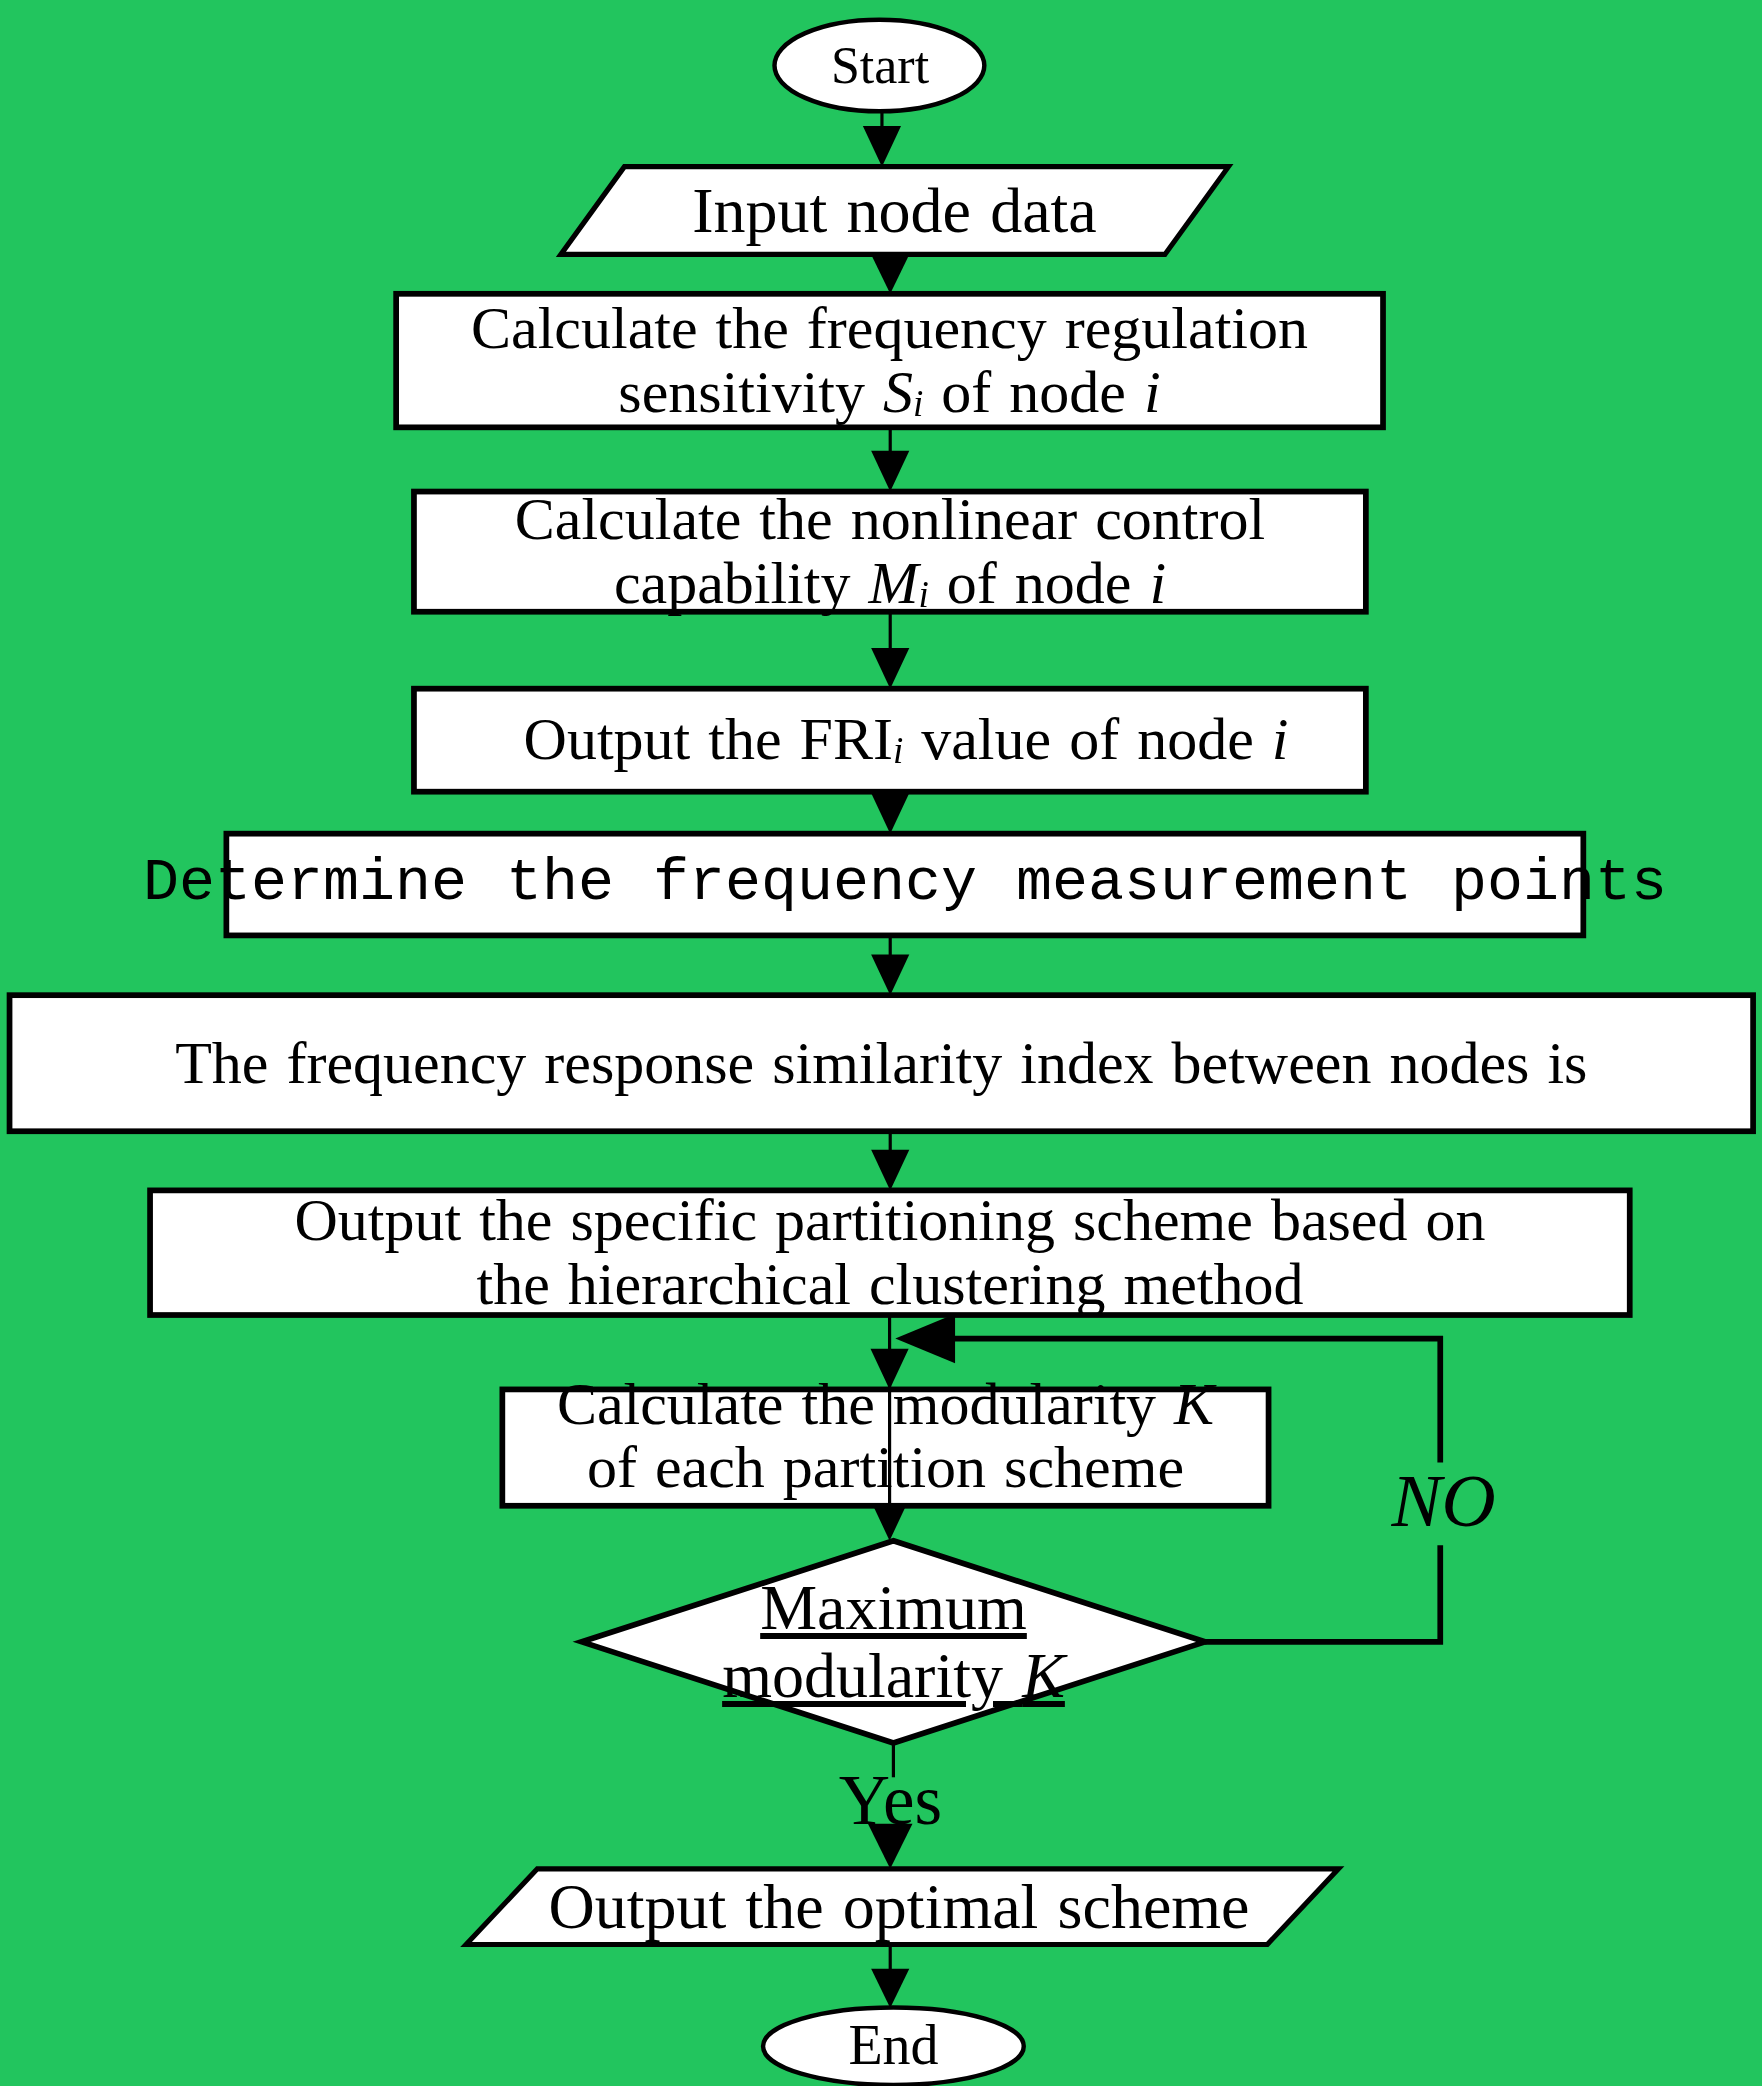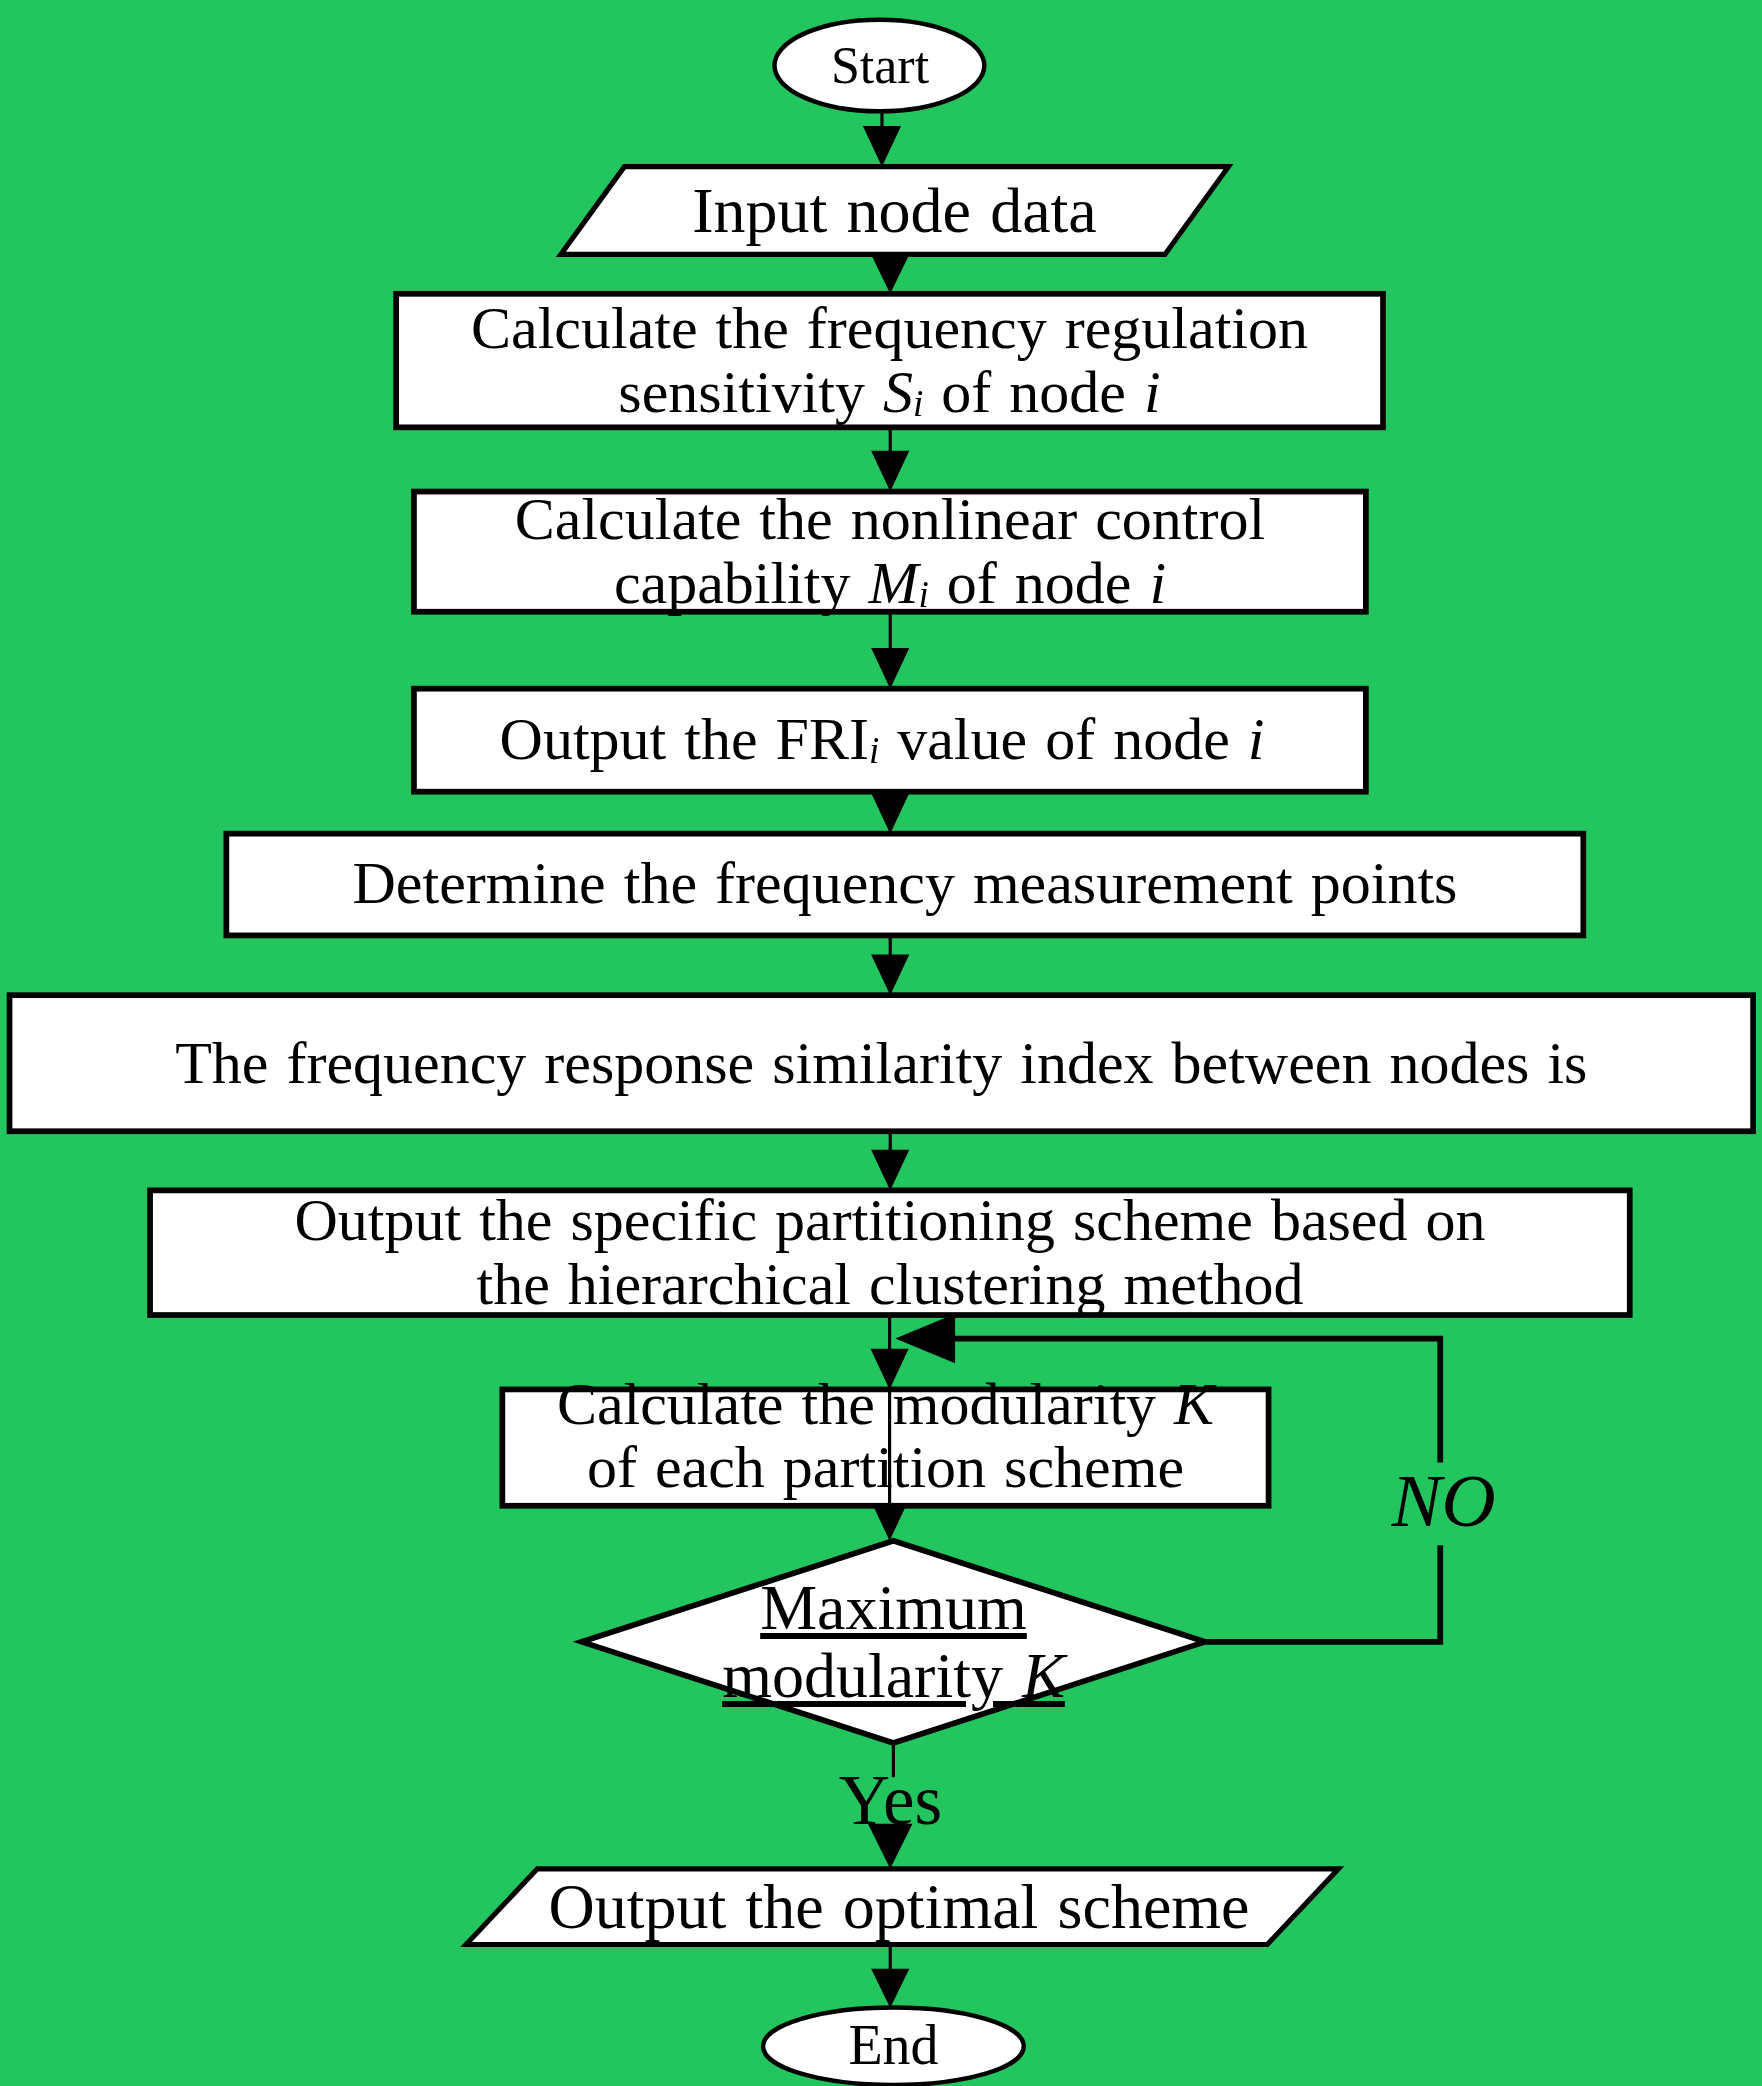--- a/index.html
+++ b/index.html
@@ -13,22 +13,22 @@
   .it{font-style:italic;}
   .sub{font-style:italic;font-size:62%;vertical-align:-0.12em;}
   .shape{fill:#ffffff;stroke:#000000;}
   .conn{stroke:#000000;stroke-width:5;fill:none;}
   .loop{stroke:#000000;stroke-width:9;fill:none;stroke-linejoin:miter;}
   .head{fill:#000000;stroke:none;}
   #t-start{left:775px;top:20px;width:210px;height:92px;font-size:52px;}
   #t-p1{left:605px;top:169px;width:579px;height:83px;font-size:64px;}
   #t-box1{left:402px;top:300px;width:975px;height:122px;}
   #t-box2{left:420px;top:497px;width:940px;height:109px;}
-  #t-box3{left:412px;top:694px;width:940px;height:92px;}
-  #t-box4{left:232px;top:839px;width:1346px;height:90px;}
+  #t-box3{left:436px;top:694px;width:940px;height:92px;}
+  #t-box4{left:232px;top:839px;width:1346px;height:90px;font-family:Liberation Mono, monospace;}
   #t-box5{left:15.3px;top:1001px;width:1732px;height:125px;}
   #t-box6{left:156px;top:1196px;width:1468px;height:113px;}
   #t-box7{left:508px;top:1395px;width:755px;height:105px;justify-content:flex-end;}
   #t-diamond{left:582px;top:1541px;width:623px;height:202px;font-size:64px;text-decoration:underline;}
   #t-no{left:1367px;top:1453px;width:153px;height:95px;font-size:75px;font-style:italic;}
   #t-yes{left:814px;top:1761px;width:153px;height:79px;font-size:71px;font-weight:normal;}
   #t-p2{left:530px;top:1871px;width:738px;height:71px;font-size:64px;}
   #t-end{left:763px;top:2008px;width:261px;height:76px;font-size:56px;}
 </style>
 </head>

